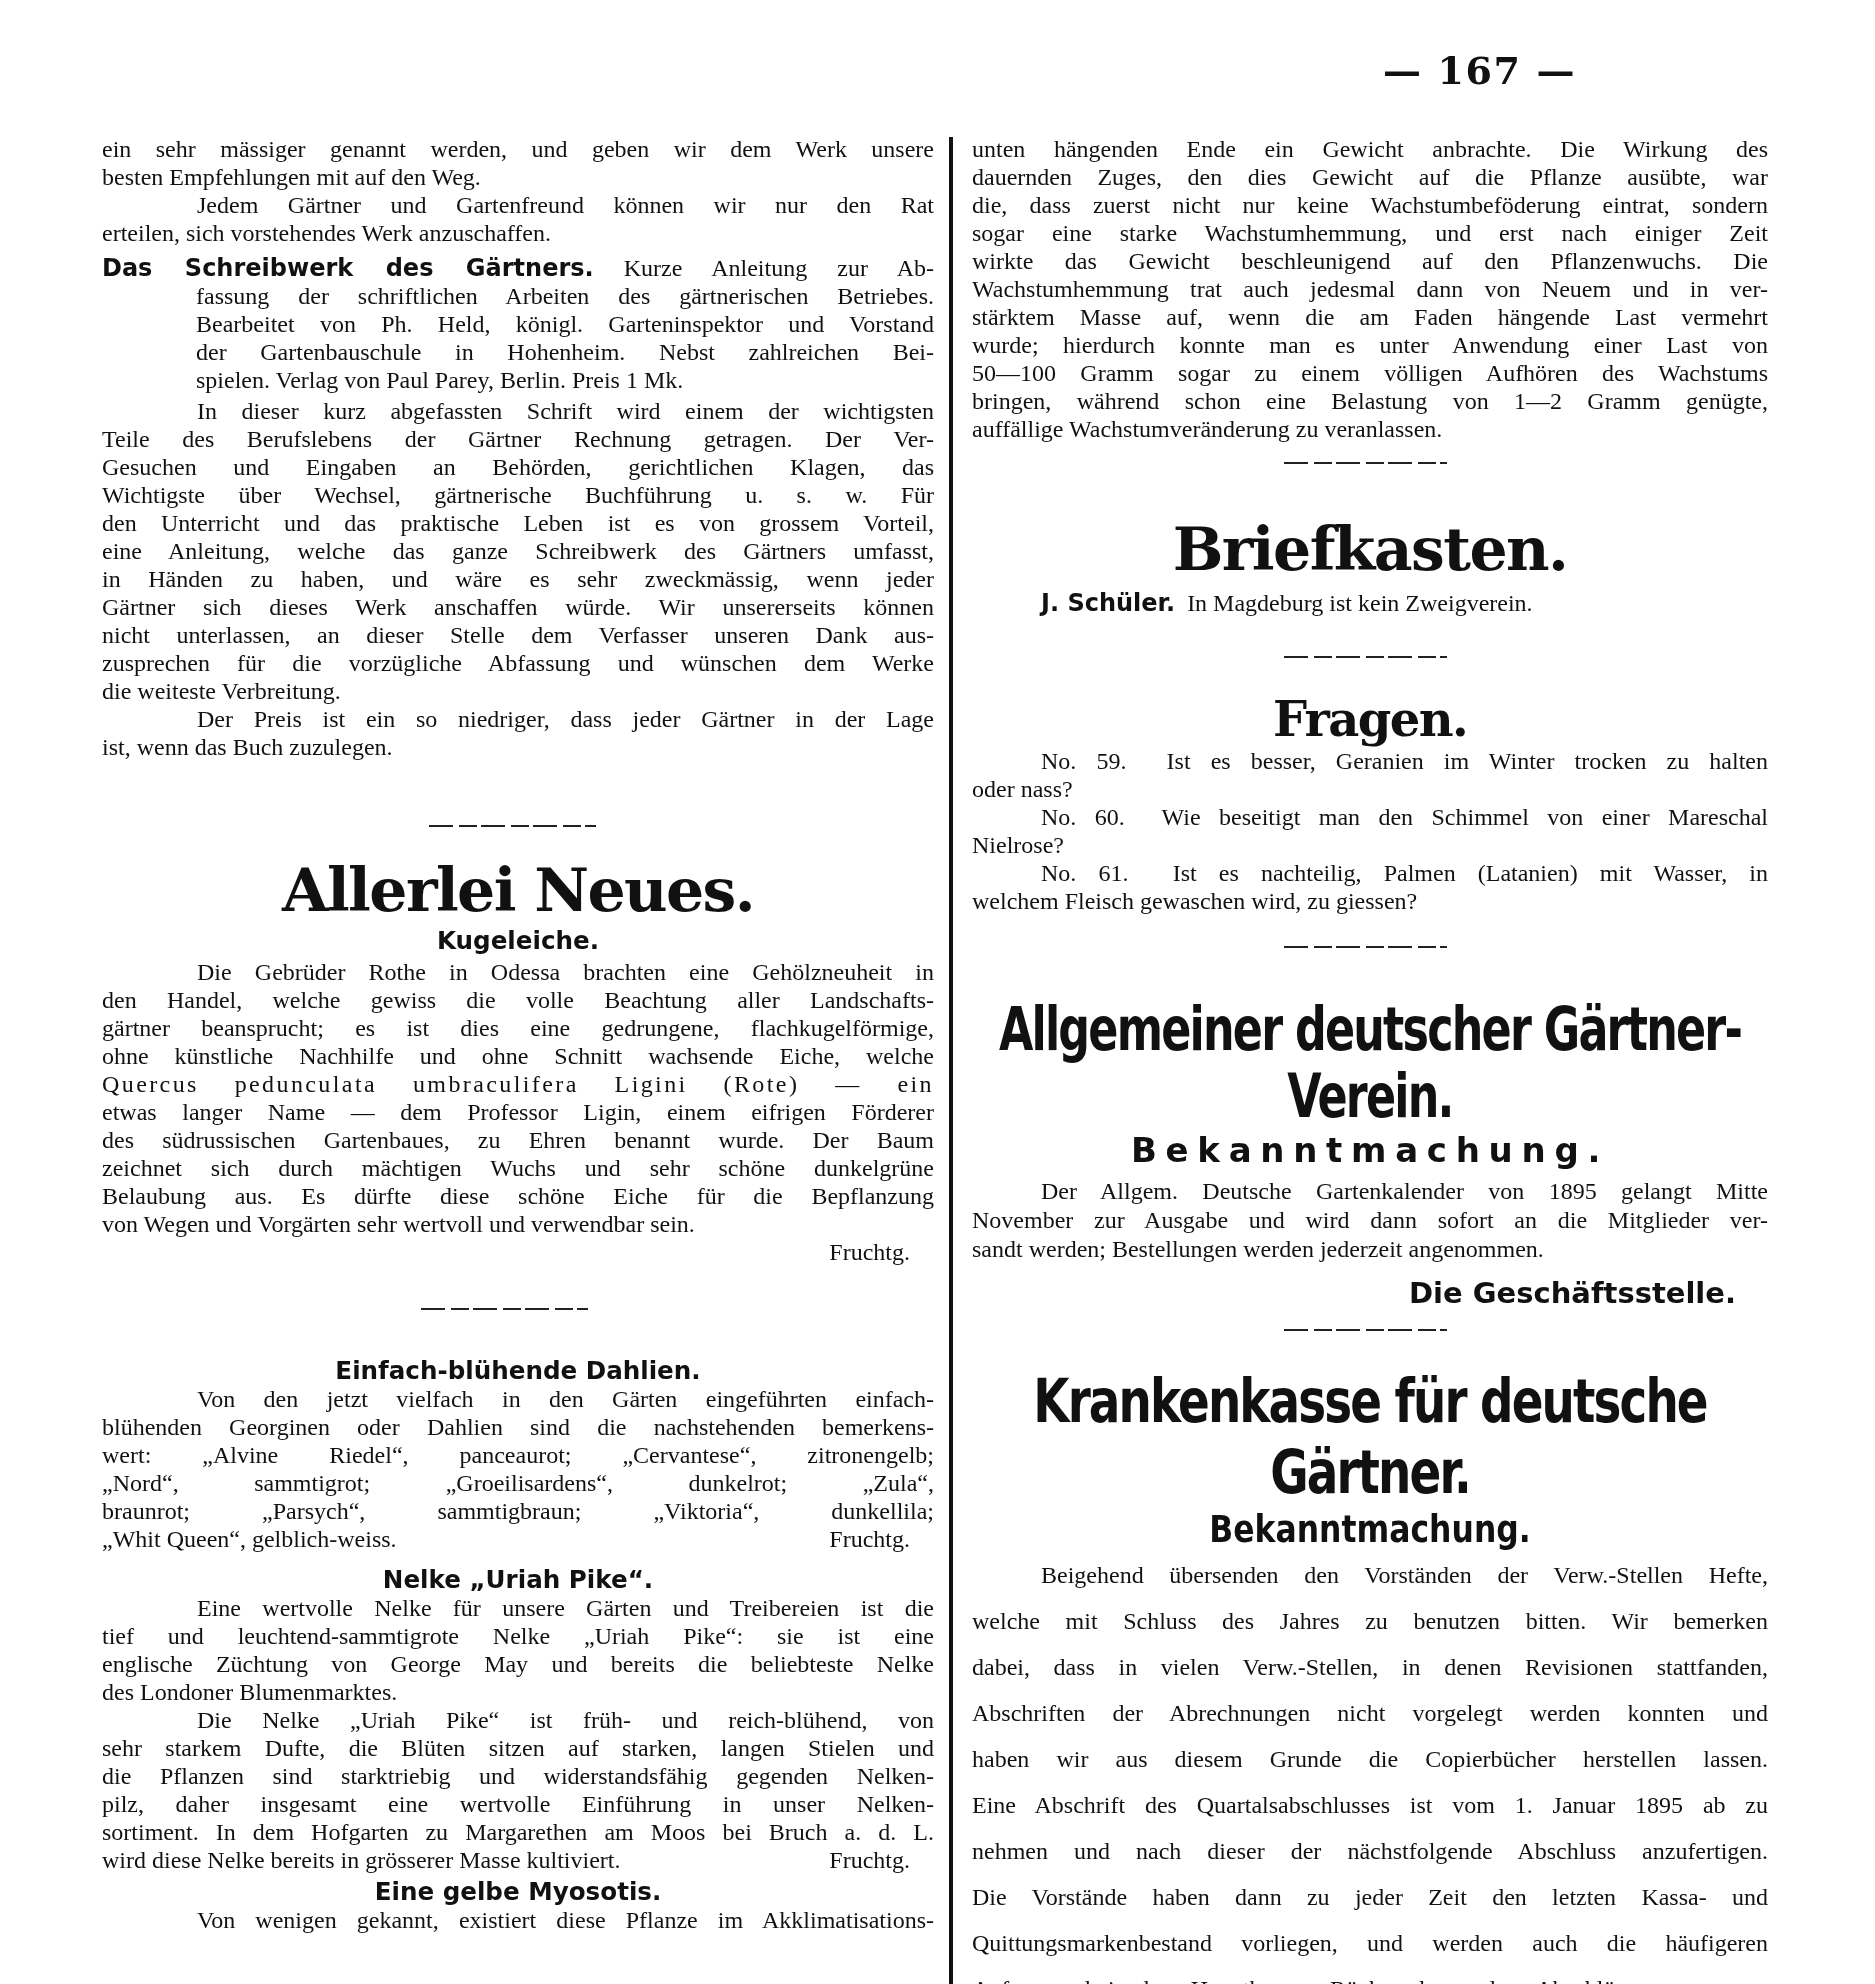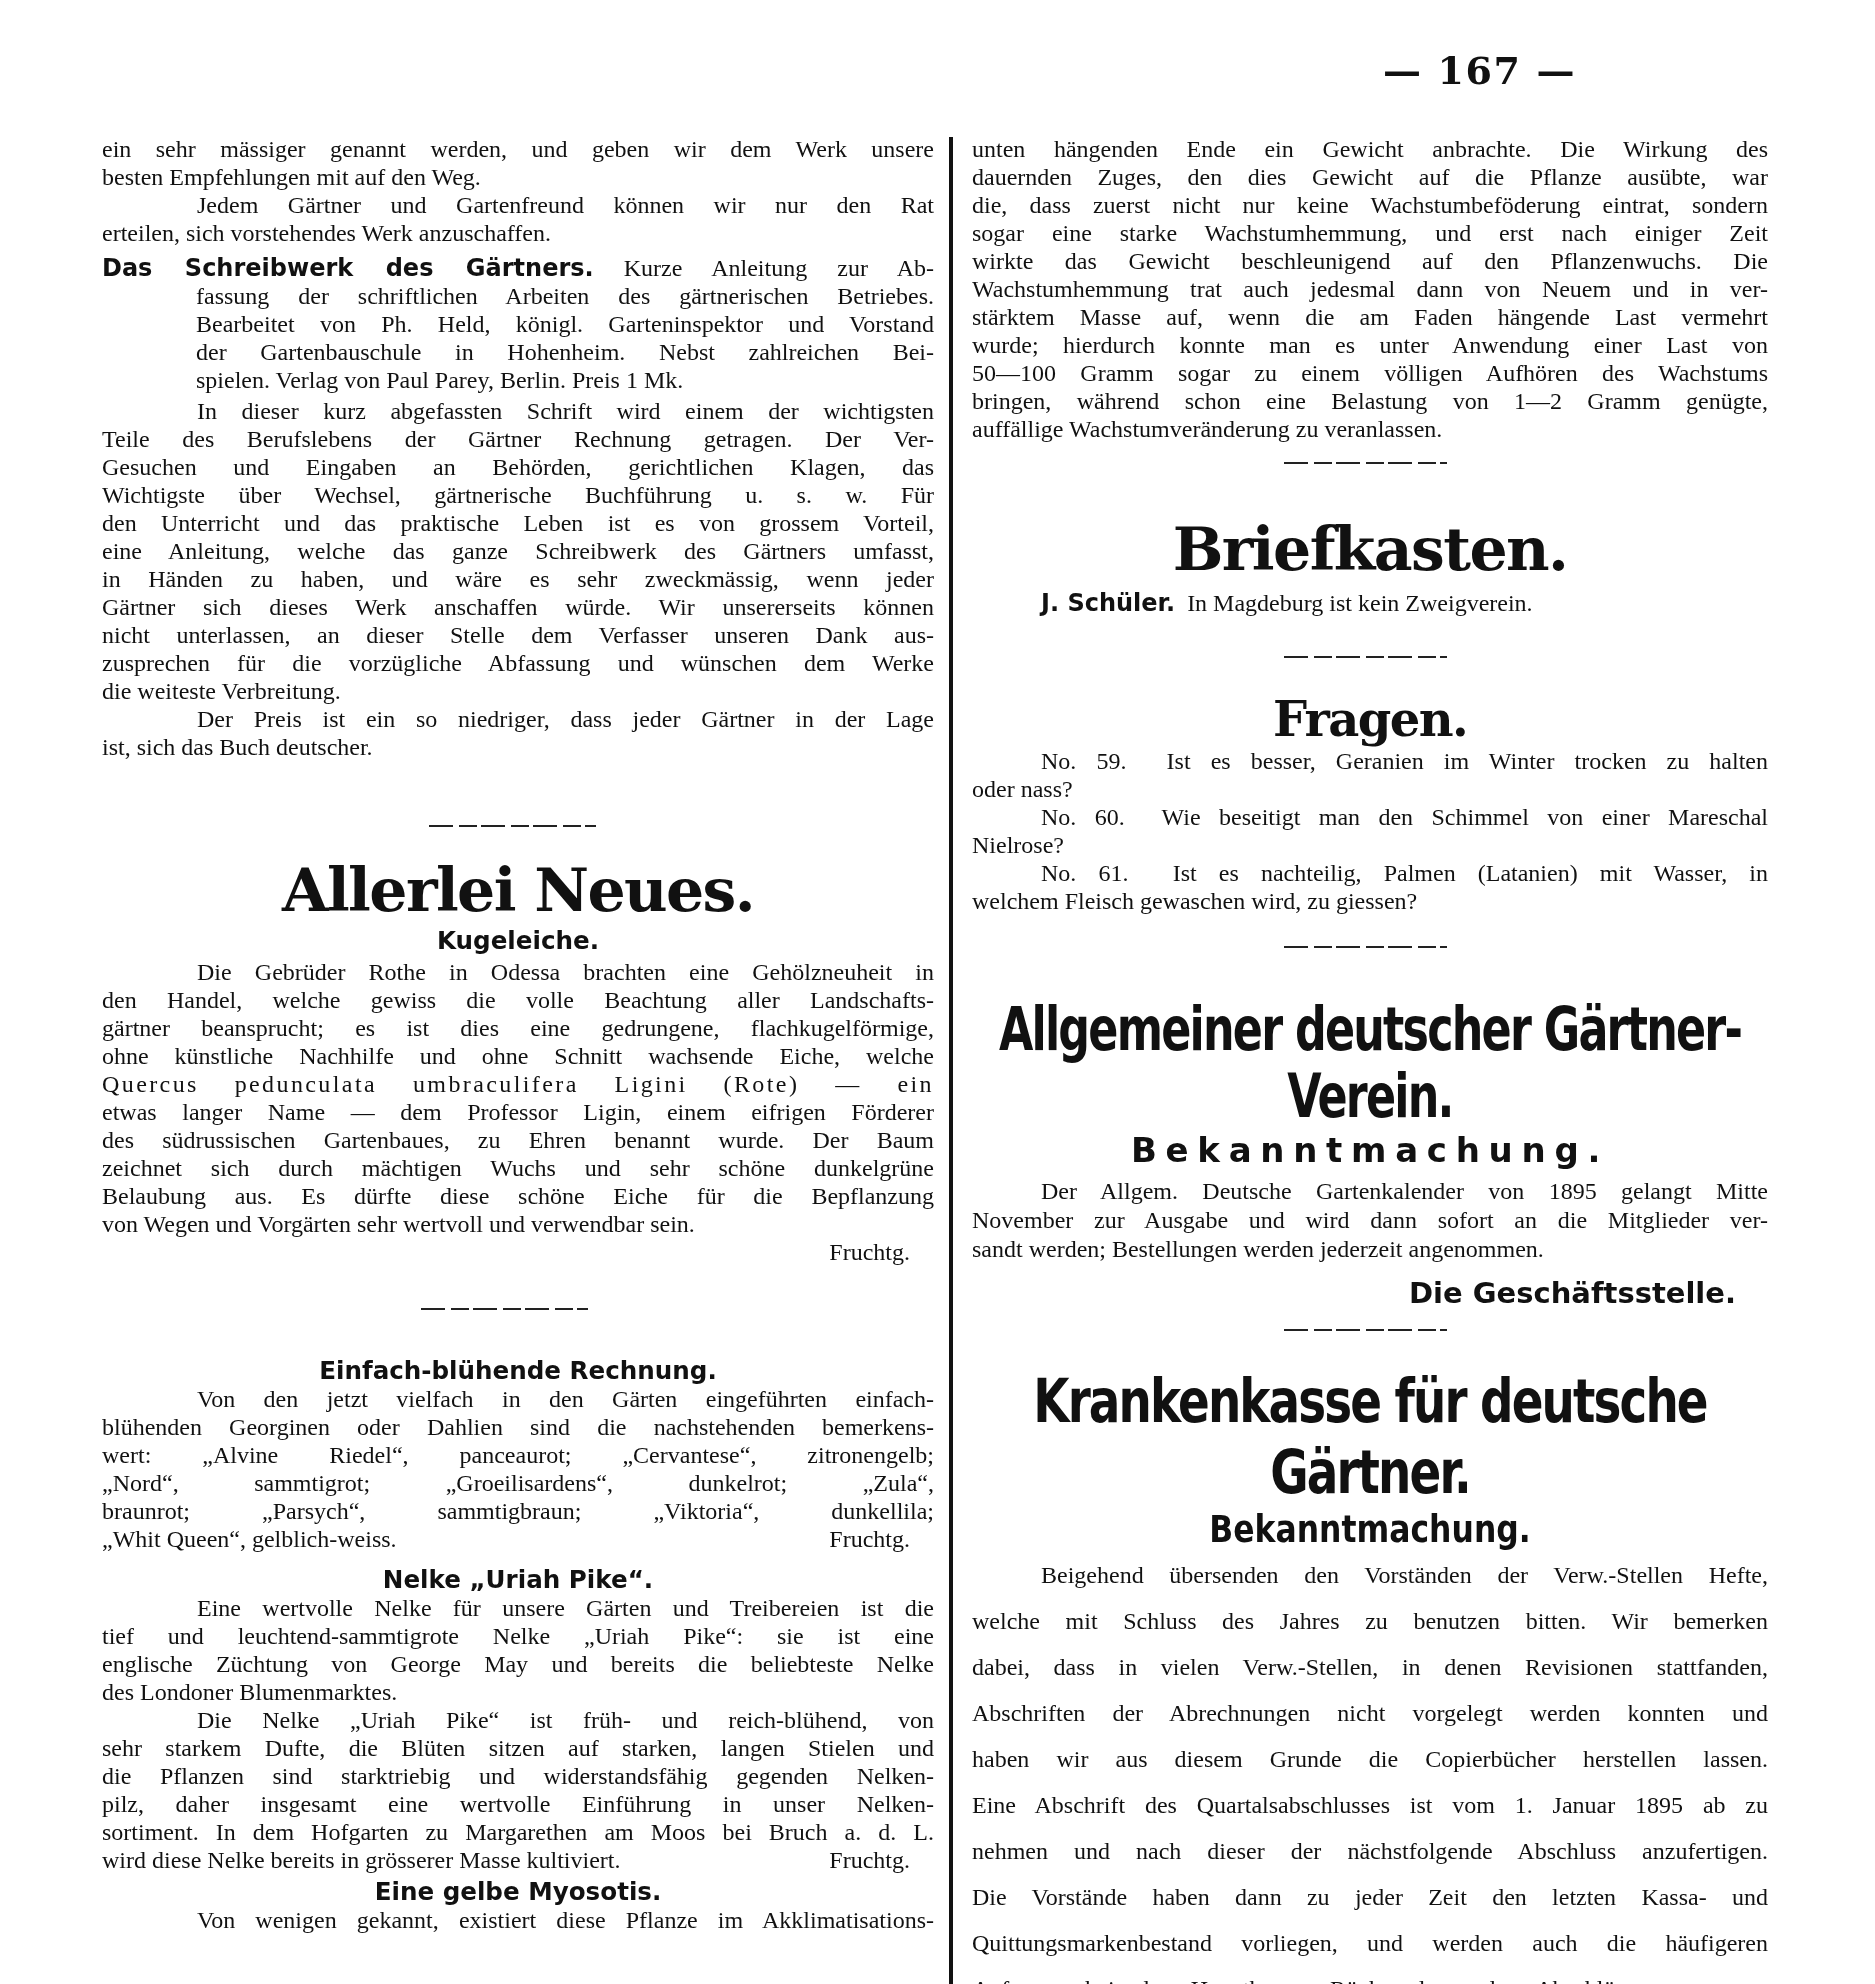--- a/index.html
+++ b/index.html
@@ -54,21 +54,21 @@
   <span class="line">Gesuchen und Eingaben an Behörden, gerichtlichen Klagen, das</span>
   <span class="line">Wichtigste über Wechsel, gärtnerische Buchführung u. s. w. Für</span>
   <span class="line">den Unterricht und das praktische Leben ist es von grossem Vorteil,</span>
   <span class="line">eine Anleitung, welche das ganze Schreibwerk des Gärtners umfasst,</span>
   <span class="line">in Händen zu haben, und wäre es sehr zweckmässig, wenn jeder</span>
   <span class="line">Gärtner sich dieses Werk anschaffen würde. Wir unsererseits können</span>
   <span class="line">nicht unterlassen, an dieser Stelle dem Verfasser unseren Dank aus-</span>
   <span class="line">zusprechen für die vorzügliche Abfassung und wünschen dem Werke</span>
   <span class="line last">die weiteste Verbreitung.</span>
   <span class="line indent">Der Preis ist ein so niedriger, dass jeder Gärtner in der Lage</span>
-  <span class="line last">ist, sich das Buch deutscher.</span>
+  <span class="line last">ist, wenn das Buch zuzulegen.</span>
 </div>
 
 <div class="sep" style="left:429px; top:825px; width:167px;"></div>
 
 <div class="block col-left" style="top:857px;">
   <div class="h-big">Allerlei Neues.</div>
   <div class="h-sub" style="margin-top:2.4px;">Kugeleiche.</div>
   <div style="margin-top:2.4px;">
     <span class="line indent">Die Gebrüder Rothe in Odessa brachten eine Gehölzneuheit in</span>
     <span class="line">den Handel, welche gewiss die volle Beachtung aller Landschafts-</span>
@@ -80,21 +80,21 @@
     <span class="line">zeichnet sich durch mächtigen Wuchs und sehr schöne dunkelgrüne</span>
     <span class="line">Belaubung aus. Es dürfte diese schöne Eiche für die Bepflanzung</span>
     <span class="line last">von Wegen und Vorgärten sehr wertvoll und verwendbar sein.</span>
     <div class="right-note" style="padding-right:24px;">Fruchtg.</div>
   </div>
 </div>
 
 <div class="sep" style="left:421px; top:1308px; width:167px;"></div>
 
 <div class="block col-left" style="top:1354px;">
-  <div class="h-sub" style="margin-top:1.6px;">Einfach-blühende Rechnung.</div>
+  <div class="h-sub" style="margin-top:1.6px;">Einfach-blühende Dahlien.</div>
   <span class="line indent">Von den jetzt vielfach in den Gärten eingeführten einfach-</span>
   <span class="line">blühenden Georginen oder Dahlien sind die nachstehenden bemerkens-</span>
   <span class="line">wert: „Alvine Riedel“, panceaurot; „Cervantese“, zitronengelb;</span>
   <span class="line">„Nord“, sammtigrot; „Groeilisardens“, dunkelrot; „Zula“,</span>
   <span class="line">braunrot; „Parsych“, sammtigbraun; „Viktoria“, dunkellila;</span>
   <div style="display:flex; justify-content:space-between; height:28px; line-height:28px; font-family:'Liberation Serif',serif; font-size:24px;">
     <span>„Whit Queen“, gelblich-weiss.</span>
     <span style="padding-right:24px;">Fruchtg.</span>
   </div>
 

